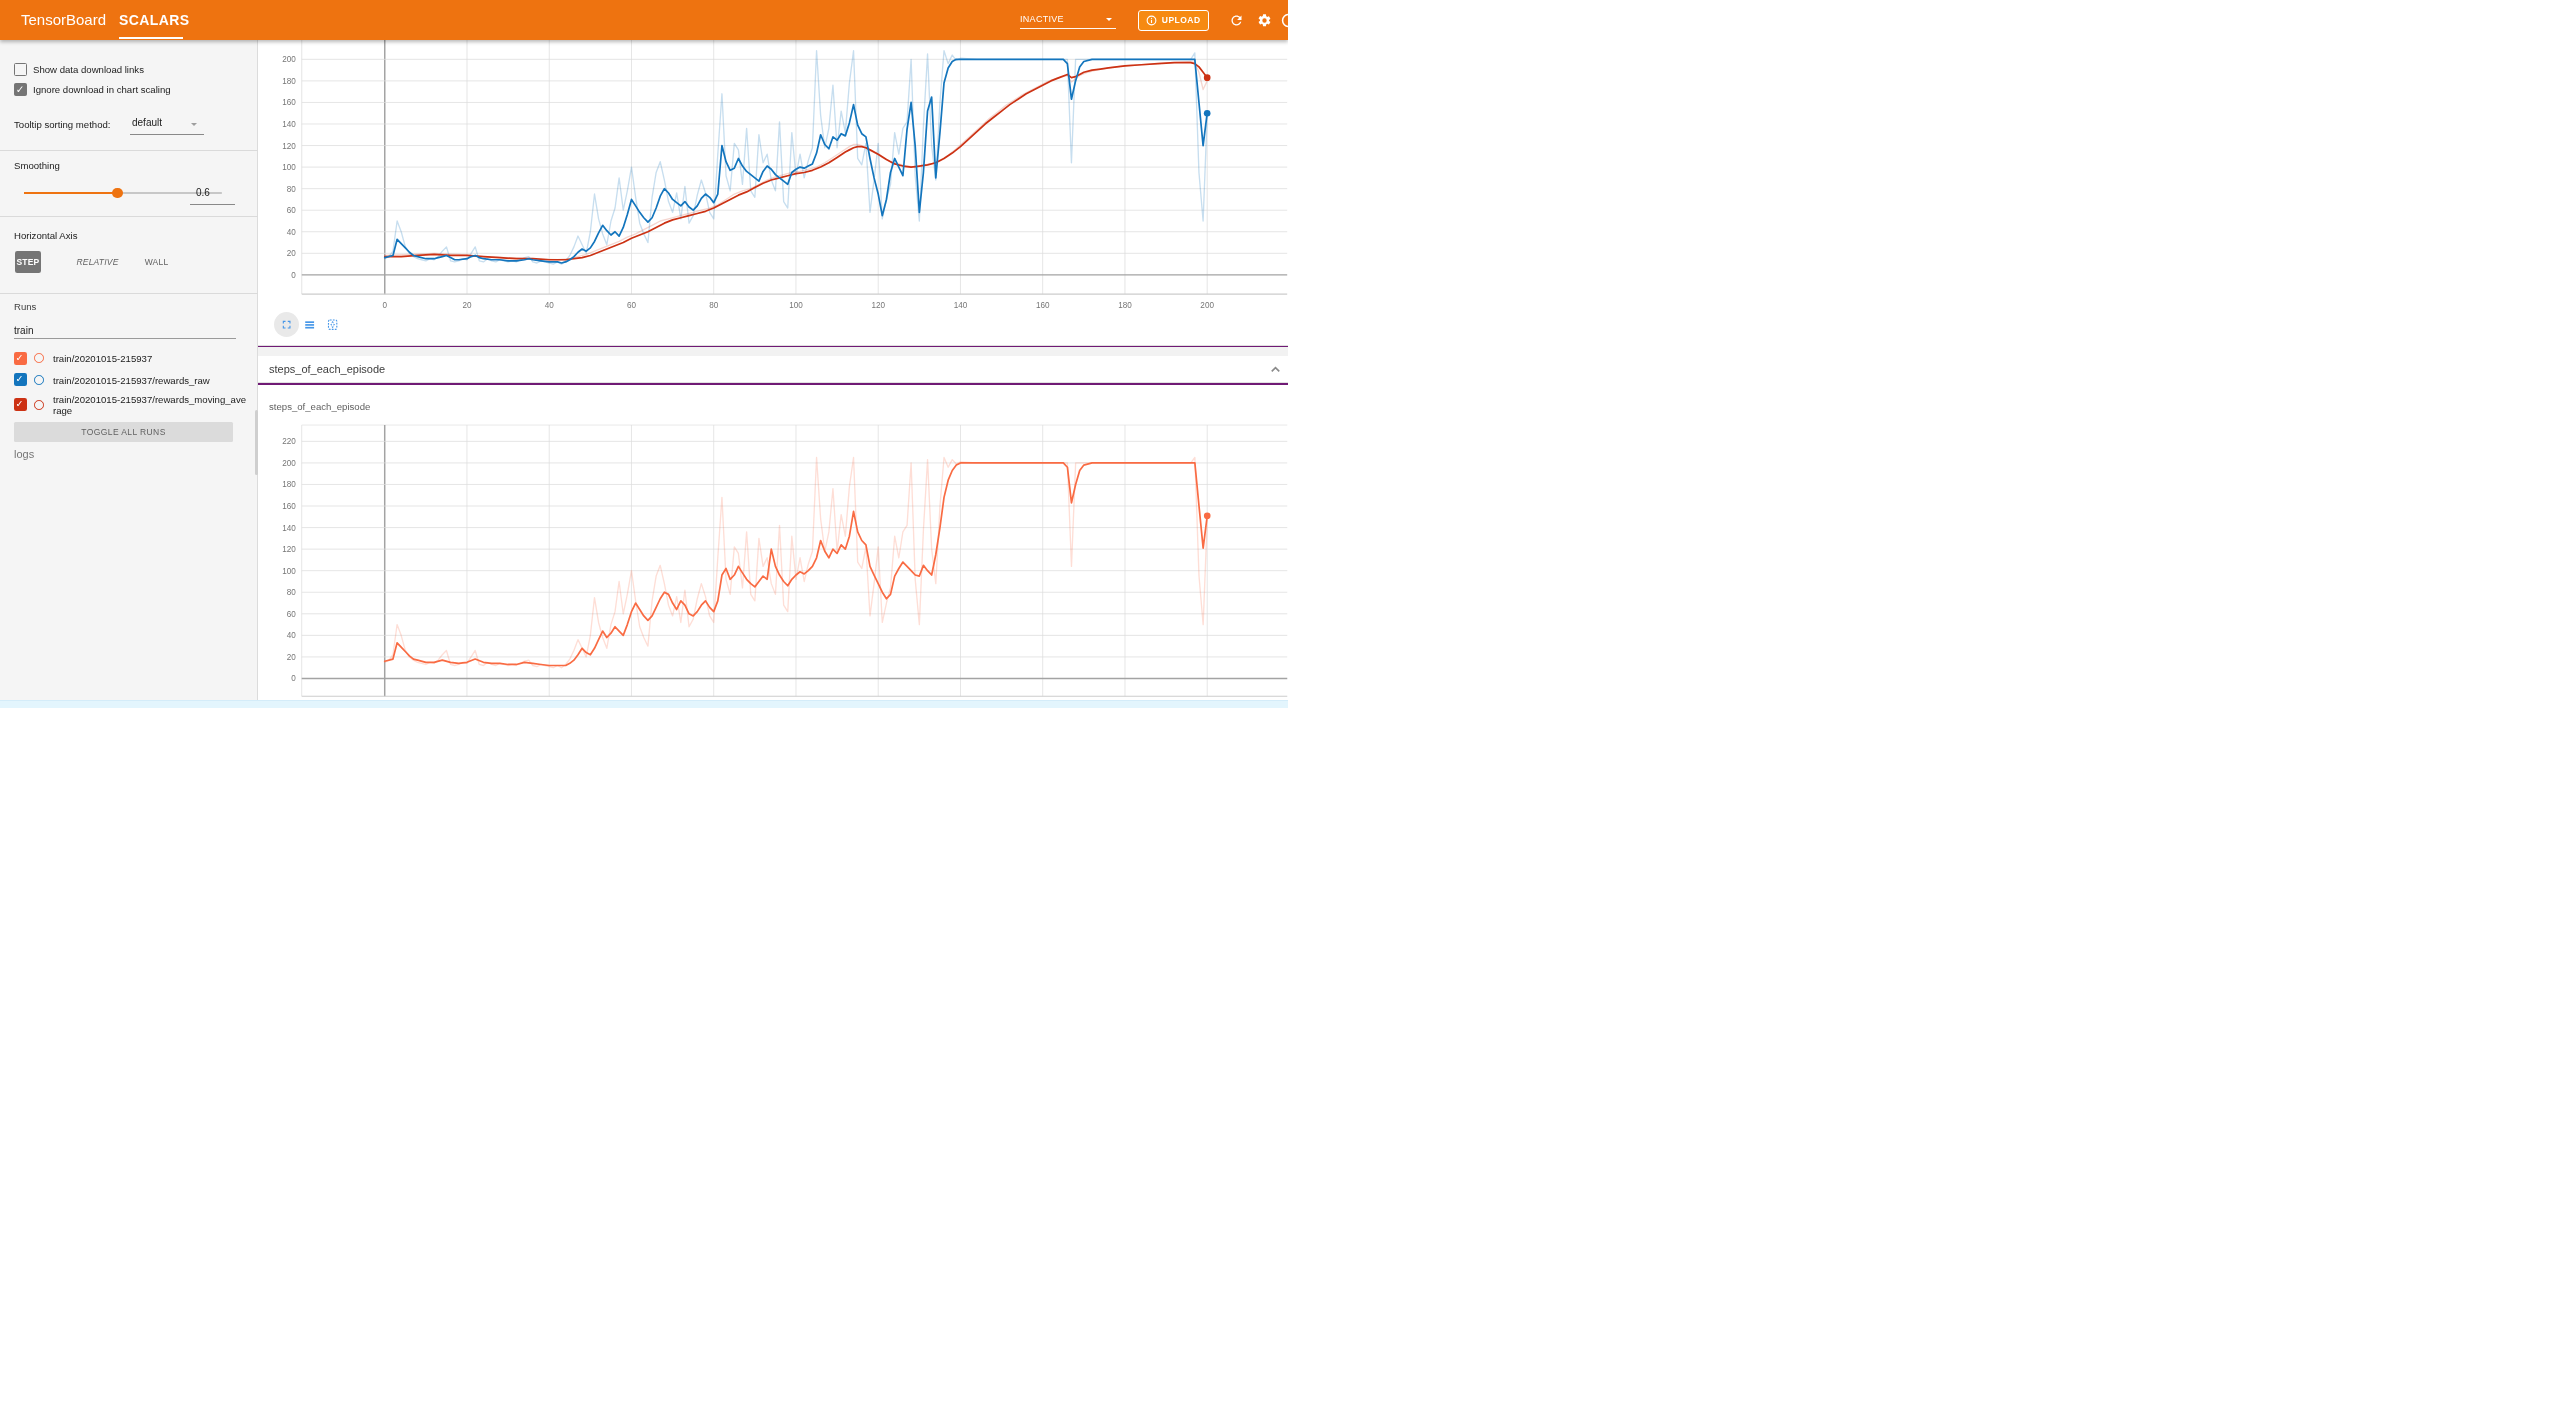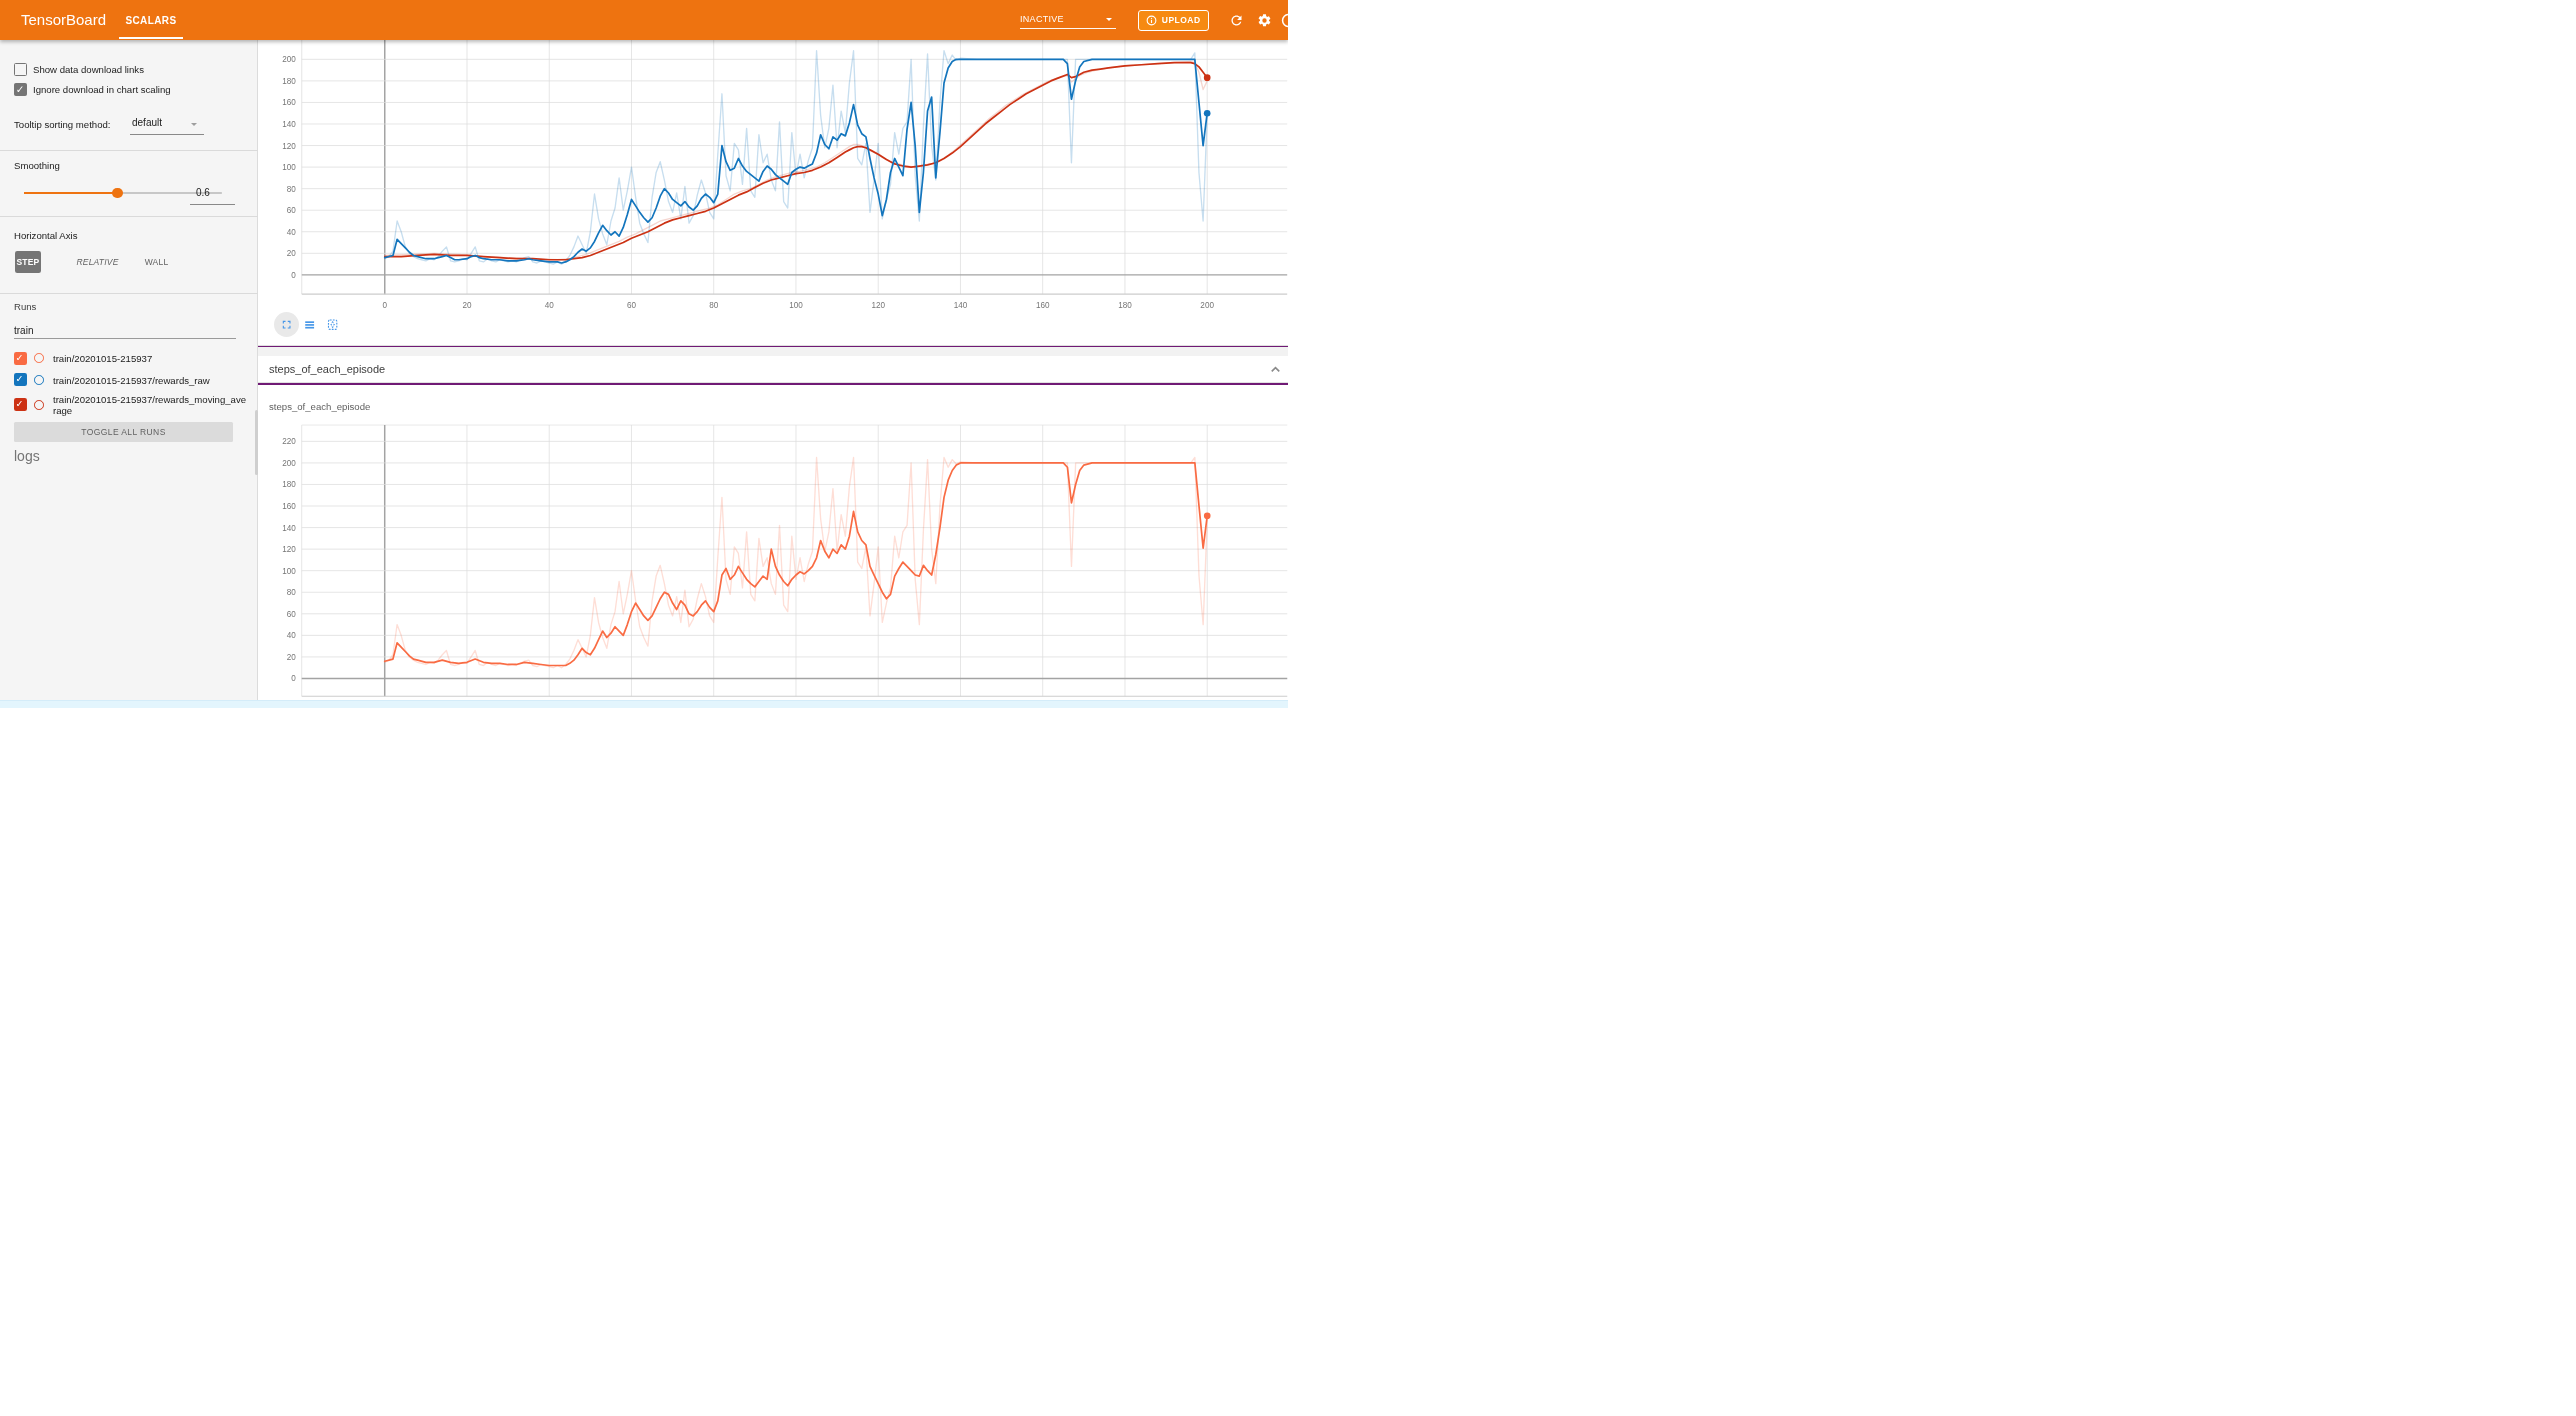--- a/index.html
+++ b/index.html
@@ -5,21 +5,21 @@
   * { margin:0; padding:0; box-sizing:border-box; }
   html,body { background:#ffffff; }
   body { font-family:"Liberation Sans","DejaVu Sans",sans-serif; }
   .page { position:relative; width:1288px; height:708px; overflow:hidden; background:#701a75; }
 
   
   .hdr { position:absolute; left:0; top:0; width:1288px; height:40px; background:#ee7310; z-index:30;
          box-shadow:0 1.5px 3.7px rgba(0,0,0,.28); color:#fff; }
   .hdr .logo { position:absolute; left:21px; top:0; height:40px; line-height:40px; font-size:15px; font-weight:400; }
   .hdr .tab { position:absolute; left:119px; top:0; width:64px; height:40px; line-height:41px; text-align:center;
-              font-size:10px; font-weight:700; letter-spacing:0.4px; cursor:pointer; }
+              font-size:14px; font-weight:700; letter-spacing:0.4px; cursor:pointer; }
   .hdr .tab-underline { position:absolute; left:119px; top:37px; width:64px; height:2.2px; background:#fff; }
   .hdr .status { position:absolute; left:1020px; top:10.4px; width:96px; height:19px; font-size:9px; letter-spacing:0.3px;
                  line-height:19px; border-bottom:0.7px solid rgba(255,255,255,.95); cursor:pointer; }
   .hdr .status .caret { position:absolute; right:4.4px; top:8.1px; width:0; height:0;
                  border-left:3.7px solid transparent; border-right:3.7px solid transparent; border-top:3.7px solid #fff; }
   .upload-btn { position:absolute; left:1138px; top:9.6px; width:71px; height:21.5px; border:0.7px solid #fff; border-radius:3px;
                 background:#f68a12; display:flex; align-items:center; justify-content:center; gap:4.4px; cursor:pointer; }
   .upload-btn span { font-size:8.5px; font-weight:700; letter-spacing:0.5px; color:#fff; }
   .hdr-icon { position:absolute; top:12.6px; width:15px; height:15px; cursor:pointer; }
 
@@ -142,21 +142,21 @@
 
     <div class="run-cbx" style="top: 333px; background: rgb(19, 117, 189);"></div>
     <div class="run-circ" style="top: 335px; border-color: rgb(19, 117, 189);"></div>
     <div class="run-label" style="top:335px;">train/20201015-215937/rewards_raw</div>
 
     <div class="run-cbx" style="top: 358px; background: rgb(204, 50, 20);"></div>
     <div class="run-circ" style="top: 360px; border-color: rgb(204, 50, 20);"></div>
     <div class="run-label" style="top:354px;">train/20201015-215937/rewards_moving_average</div>
 
     <div class="toggle-btn">TOGGLE ALL RUNS</div>
-    <div class="sb-label" style="left:14px; top:408px; font-size:14px; color:#757575;">logs</div>
+    <div class="sb-label" style="left:14px; top:408px; font-size:11px; color:#757575;">logs</div>
 
     <div class="sb-scrollbar"></div>
   </div>
 
   <div class="card1">
     <svg id="chart1-svg" class="chart-svg" width="1030" height="306" viewBox="0 0 1390 413">
         <line x1="59" y1="0" x2="59" y2="343" stroke="#dcdcdc" stroke-width="1"></line>
         <line x1="171" y1="0" x2="171" y2="343" stroke="#a3a3a3" stroke-width="2"></line>
         <text x="171" y="362" text-anchor="middle" class="tick">0</text>
         <line x1="282" y1="0" x2="282" y2="343" stroke="#dcdcdc" stroke-width="1"></line>

